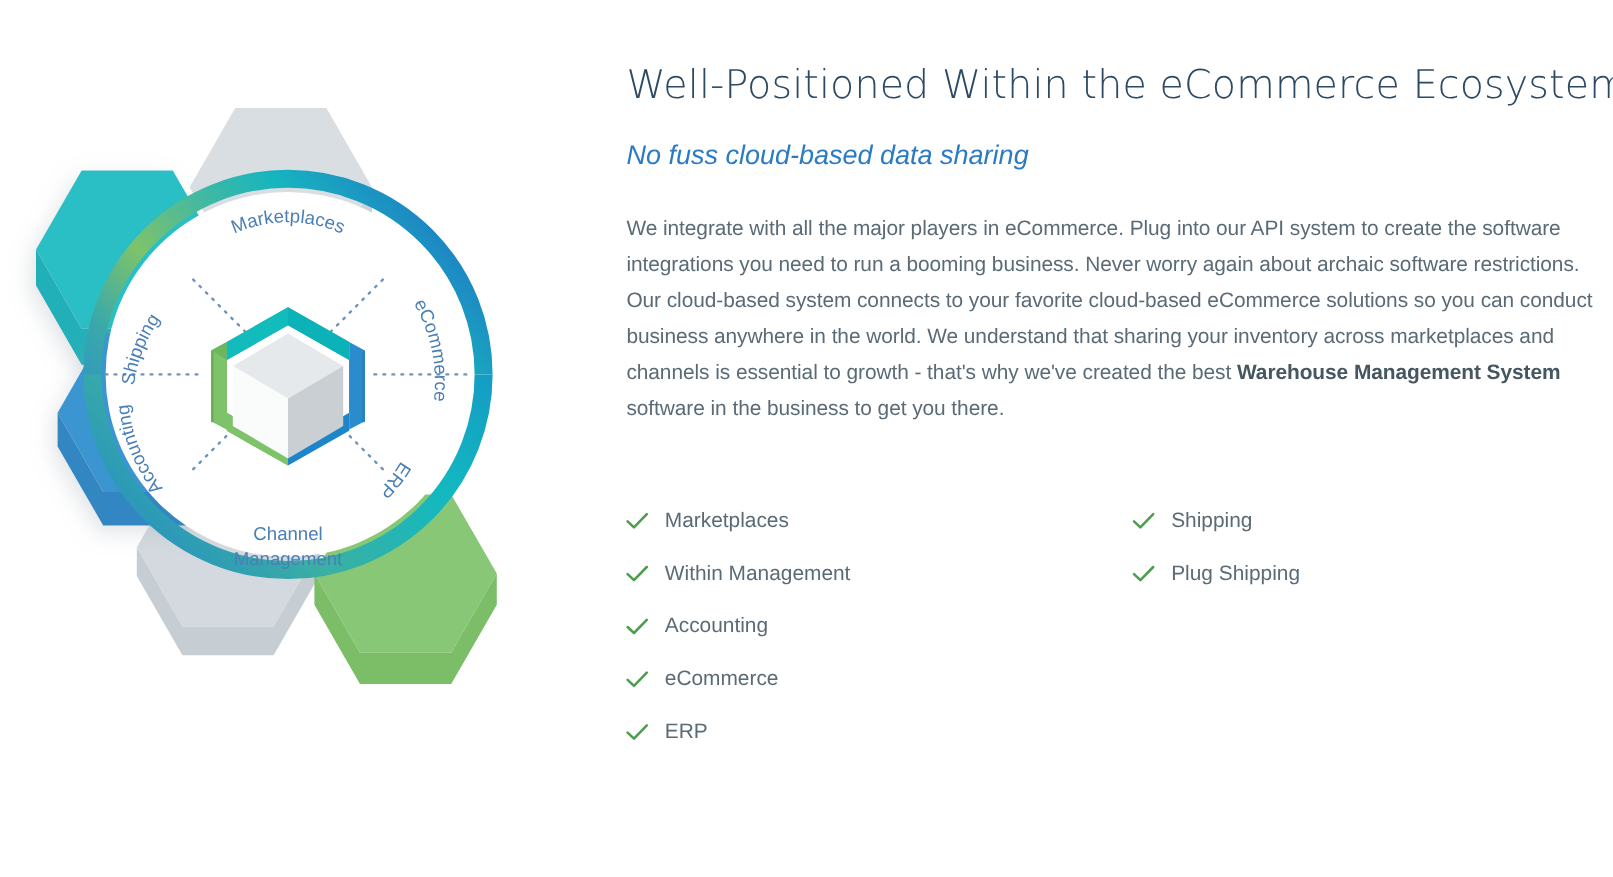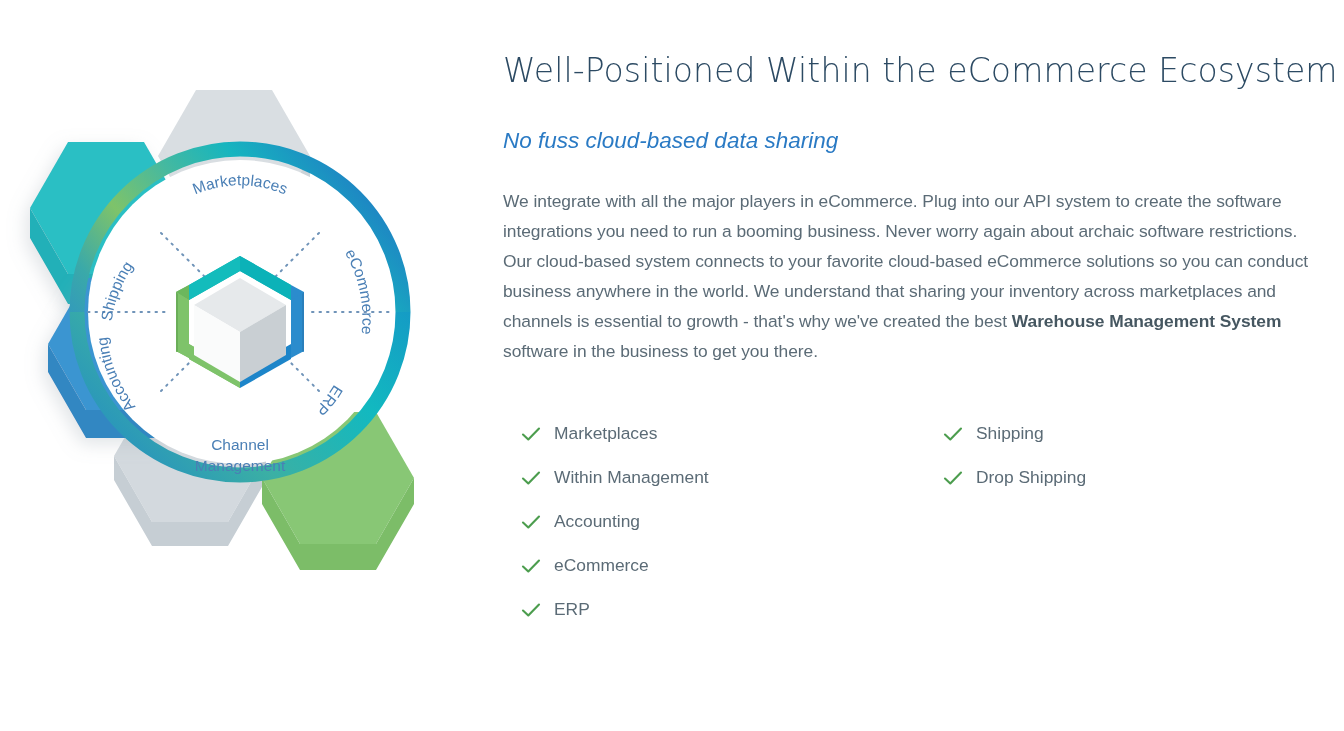--- a/index.html
+++ b/index.html
@@ -24,38 +24,38 @@
     left: 0px;
     top: 60px;
     width: 480px;
     height: 560px;
   }
   .illustration svg { display: block; }
 
   
   .content {
     position: absolute;
-    left: 503px;
+    left: 522px;
     top: 50px;
     width: 820px;
   }
 
   .headline {
     margin: 0;
     font-family: "DejaVu Sans", sans-serif;
     font-size: 33px;
     font-weight: 300;
     letter-spacing: 0.1px;
     color: #2c4a63;
     line-height: 1.25;
     white-space: nowrap;
   }
 
   .subhead {
-    margin: 36px 0 0 0;
+    margin: 25px 0 0 0;
     font-family: "Liberation Sans", sans-serif;
     font-style: italic;
     font-size: 22.5px;
     font-weight: 400;
     color: #2a7ac4;
     line-height: 1.2;
   }
 
   .body-copy {
     margin: 32px 0 0 0;
@@ -302,18 +302,18 @@
     </div>
 
 
 
     <div class="check-item">
       <span class="check-icon">
         <svg width="22" height="22" viewBox="0 0 22 22">
             <path d="M3 11.5 L8.3 16.5 L19 5.5" fill="none" stroke="#4c9d4e" stroke-width="2.1" stroke-linecap="round" stroke-linejoin="round"></path>
           </svg>
       </span>
-      <span class="check-label">Drop Shipping</span>
+      <span class="check-label">Plug Shipping</span>
     </div>
 
   </div>
 
 </div>
 
 </body></html>

